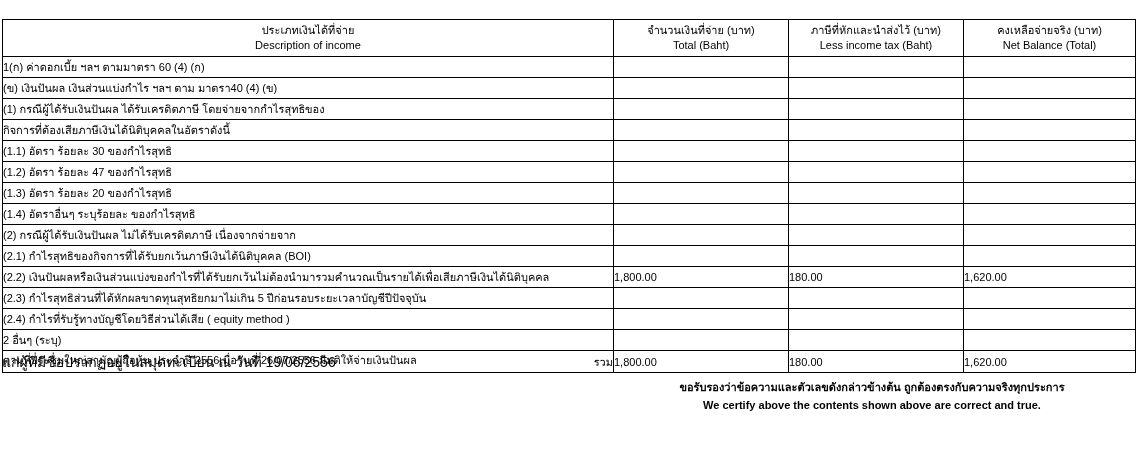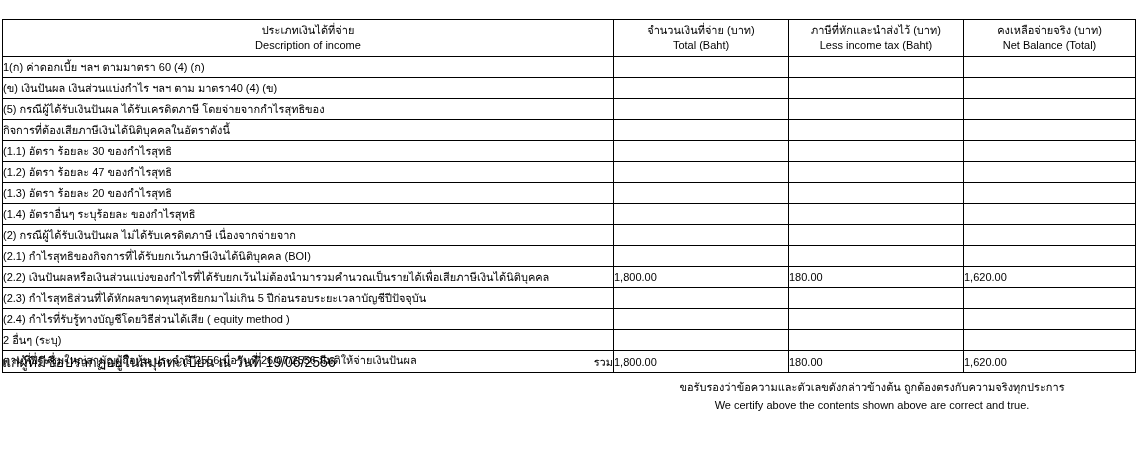--- a/index.html
+++ b/index.html
@@ -98,21 +98,21 @@
   
   #certify {
     position: absolute;
     left: 612px;
     top: 363px;
     width: 520px;
     text-align: center;
     font-size: 11px;
     line-height: 1.6;
   }
-  #certify .cert-line { display: block; }
+  #certify .cert-line { display: block; font-weight: bold; }
 </style>
 </head>
 <body>
 
 <div id="sheet">
 
   <table class="main">
     <colgroup>
       <col class="c-desc">
       <col class="c-total">
@@ -146,21 +146,21 @@
           <td class="row-cell num"></td>
           <td class="row-cell num"></td>
         </tr>
         <tr>
           <td class="row-cell desc ind1">(ข) เงินปันผล เงินส่วนแบ่งกำไร ฯลฯ ตาม  มาตรา40 (4) (ข)</td>
           <td class="row-cell num"></td>
           <td class="row-cell num"></td>
           <td class="row-cell num"></td>
         </tr>
         <tr>
-          <td class="row-cell desc ind2">(5) กรณีผู้ได้รับเงินปันผล ได้รับเครดิตภาษี  โดยจ่ายจากกำไรสุทธิของ</td>
+          <td class="row-cell desc ind2">(1) กรณีผู้ได้รับเงินปันผล ได้รับเครดิตภาษี  โดยจ่ายจากกำไรสุทธิของ</td>
           <td class="row-cell num"></td>
           <td class="row-cell num"></td>
           <td class="row-cell num"></td>
         </tr>
         <tr>
           <td class="row-cell desc ind3">กิจการที่ต้องเสียภาษีเงินได้นิติบุคคลในอัตราดังนี้</td>
           <td class="row-cell num"></td>
           <td class="row-cell num"></td>
           <td class="row-cell num"></td>
         </tr>

